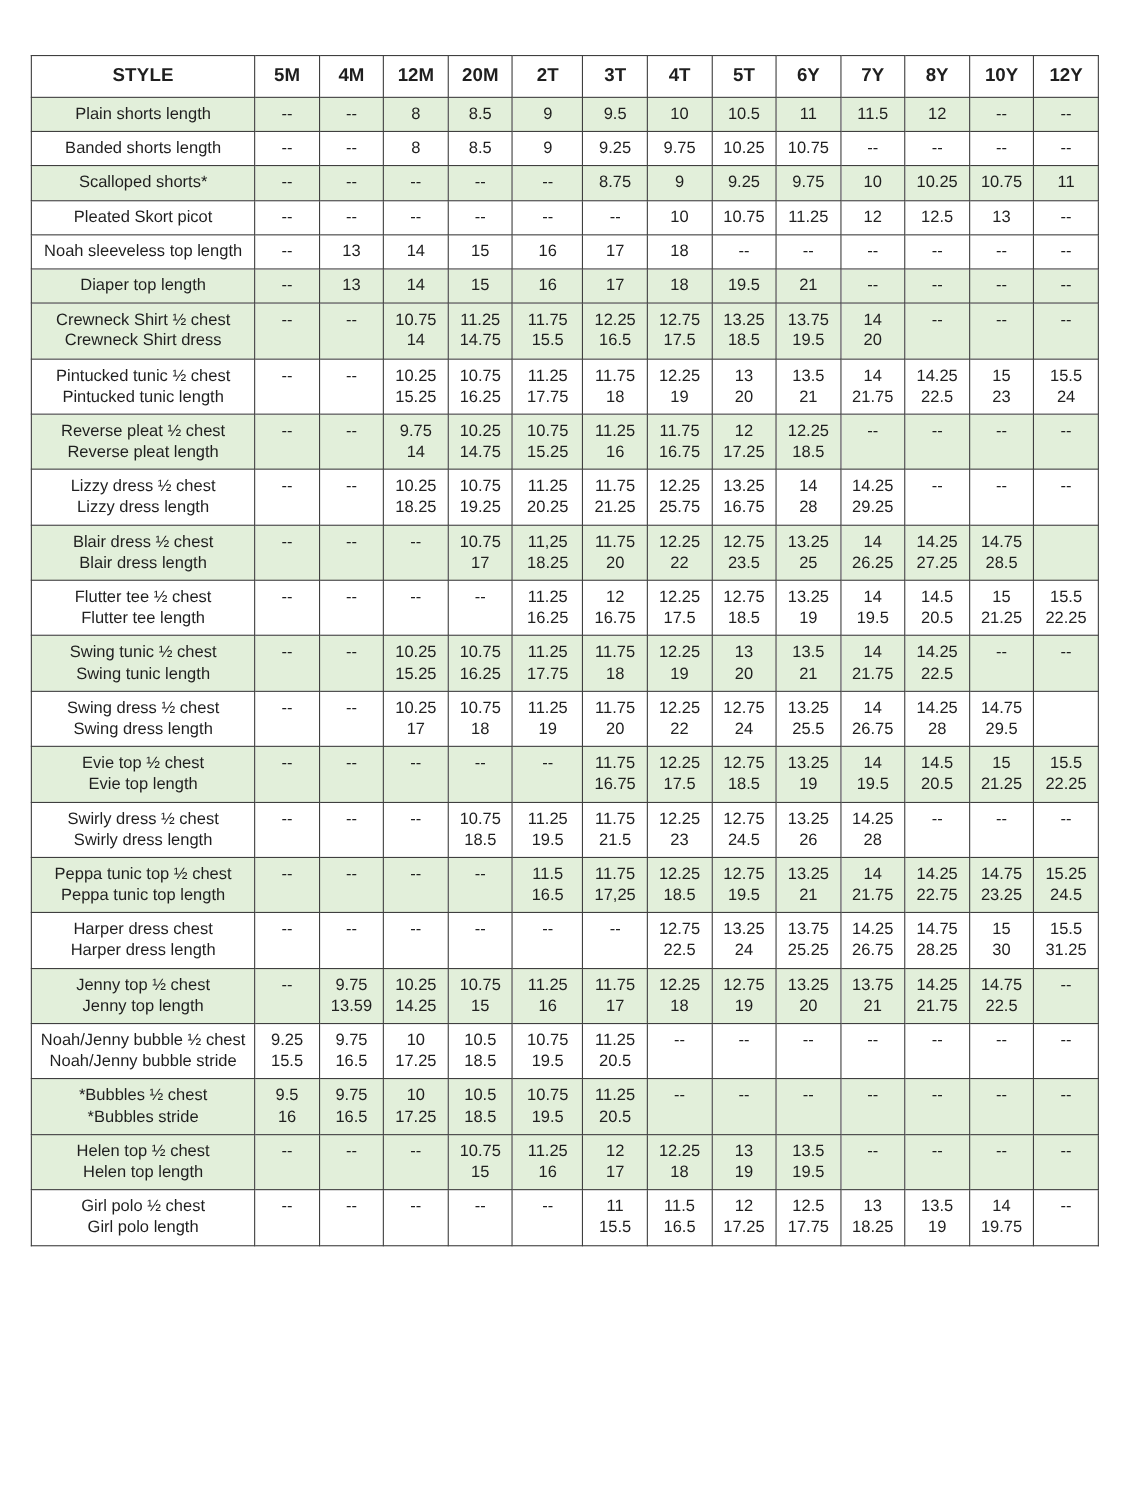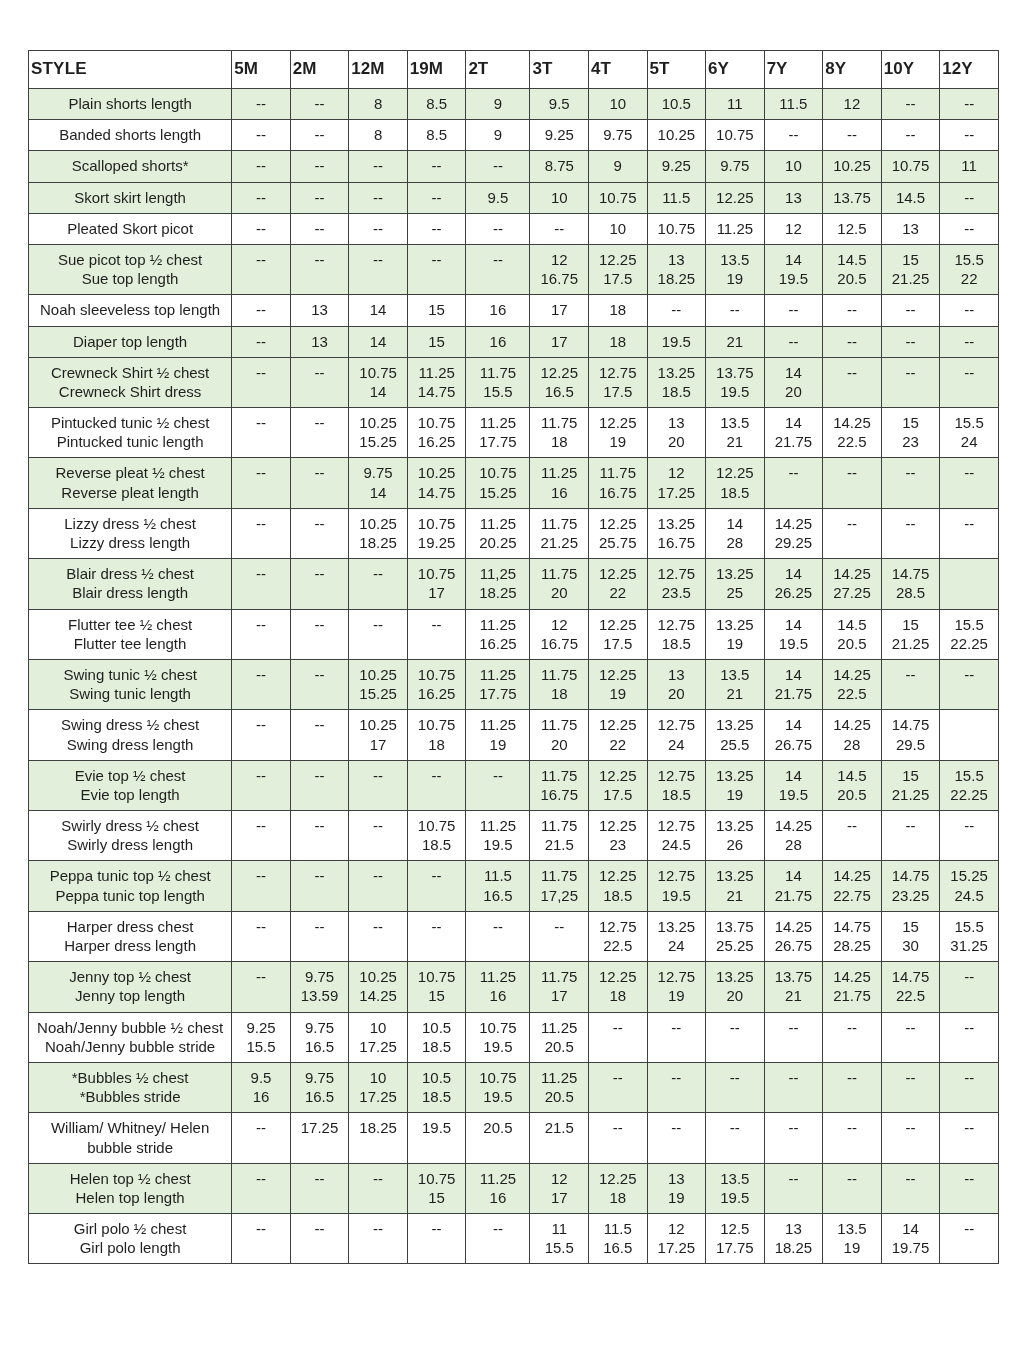--- a/index.html
+++ b/index.html
@@ -30,21 +30,21 @@
     border: 1.6px solid #3f3f3f;
     vertical-align: top;
     white-space: pre-line;
     overflow: hidden;
   }
   
   table.size-chart th {
     font-weight: bold;
     font-size: 17px;
     padding: 8px 2px 9px 2px;
-    text-align: left;
+    text-align: center;
     background: #ffffff;
     vertical-align: middle;
   }
   th.style-th {
     text-align: left;
     padding-left: 9px;
     letter-spacing: 0.2px;
   }
   
   table.size-chart td {
@@ -84,23 +84,23 @@
         <col style="width: 58.5px;">
         <col style="width: 58.5px;">
         <col style="width: 58.5px;">
         <col style="width: 58.5px;">
         <col style="width: 58.5px;">
       </colgroup>
     <thead>
       <tr>
         <th class="style-th">STYLE</th>
       <th>5M</th>
-          <th>2M</th>
+          <th>4M</th>
           <th>12M</th>
-          <th>19M</th>
+          <th>20M</th>
           <th>2T</th>
           <th>3T</th>
           <th>4T</th>
           <th>5T</th>
           <th>6Y</th>
           <th>7Y</th>
           <th>8Y</th>
           <th>10Y</th>
           <th>12Y</th>
         </tr>
@@ -147,76 +147,35 @@
           <td>--</td>
           <td>8.75</td>
           <td>9</td>
           <td>9.25</td>
           <td>9.75</td>
           <td>10</td>
           <td>10.25</td>
           <td>10.75</td>
           <td>11</td>
         </tr>
-        <tr class="shaded">
-          <td class="label-cell">Skort skirt length</td>
-          <td>--</td>
-          <td>--</td>
-          <td>--</td>
-          <td>--</td>
-          <td>9.5</td>
-          <td>10</td>
-          <td>10.75</td>
-          <td>11.5</td>
-          <td>12.25</td>
-          <td>13</td>
-          <td>13.75</td>
-          <td>14.5</td>
-          <td>--</td>
-        </tr>
         <tr class="plain">
           <td class="label-cell">Pleated Skort picot</td>
           <td>--</td>
           <td>--</td>
           <td>--</td>
           <td>--</td>
           <td>--</td>
           <td>--</td>
           <td>10</td>
           <td>10.75</td>
           <td>11.25</td>
           <td>12</td>
           <td>12.5</td>
           <td>13</td>
           <td>--</td>
-        </tr>
-        <tr class="shaded">
-          <td class="label-cell">Sue picot top ½ chest
-Sue top length</td>
-          <td>--</td>
-          <td>--</td>
-          <td>--</td>
-          <td>--</td>
-          <td>--</td>
-          <td>12
-16.75</td>
-          <td>12.25
-17.5</td>
-          <td>13
-18.25</td>
-          <td>13.5
-19</td>
-          <td>14
-19.5</td>
-          <td>14.5
-20.5</td>
-          <td>15
-21.25</td>
-          <td>15.5
-22</td>
         </tr>
         <tr class="plain">
           <td class="label-cell">Noah sleeveless top length</td>
           <td>--</td>
           <td>13</td>
           <td>14</td>
           <td>15</td>
           <td>16</td>
           <td>17</td>
           <td>18</td>
@@ -608,37 +567,20 @@
           <td>9.75
 16.5</td>
           <td>10
 17.25</td>
           <td>10.5
 18.5</td>
           <td>10.75
 19.5</td>
           <td>11.25
 20.5</td>
-          <td>--</td>
-          <td>--</td>
-          <td>--</td>
-          <td>--</td>
-          <td>--</td>
-          <td>--</td>
-          <td>--</td>
-        </tr>
-        <tr class="plain">
-          <td class="label-cell">William/ Whitney/ Helen
-bubble stride</td>
-          <td>--</td>
-          <td>17.25</td>
-          <td>18.25</td>
-          <td>19.5</td>
-          <td>20.5</td>
-          <td>21.5</td>
           <td>--</td>
           <td>--</td>
           <td>--</td>
           <td>--</td>
           <td>--</td>
           <td>--</td>
           <td>--</td>
         </tr>
         <tr class="shaded">
           <td class="label-cell">Helen top ½ chest

